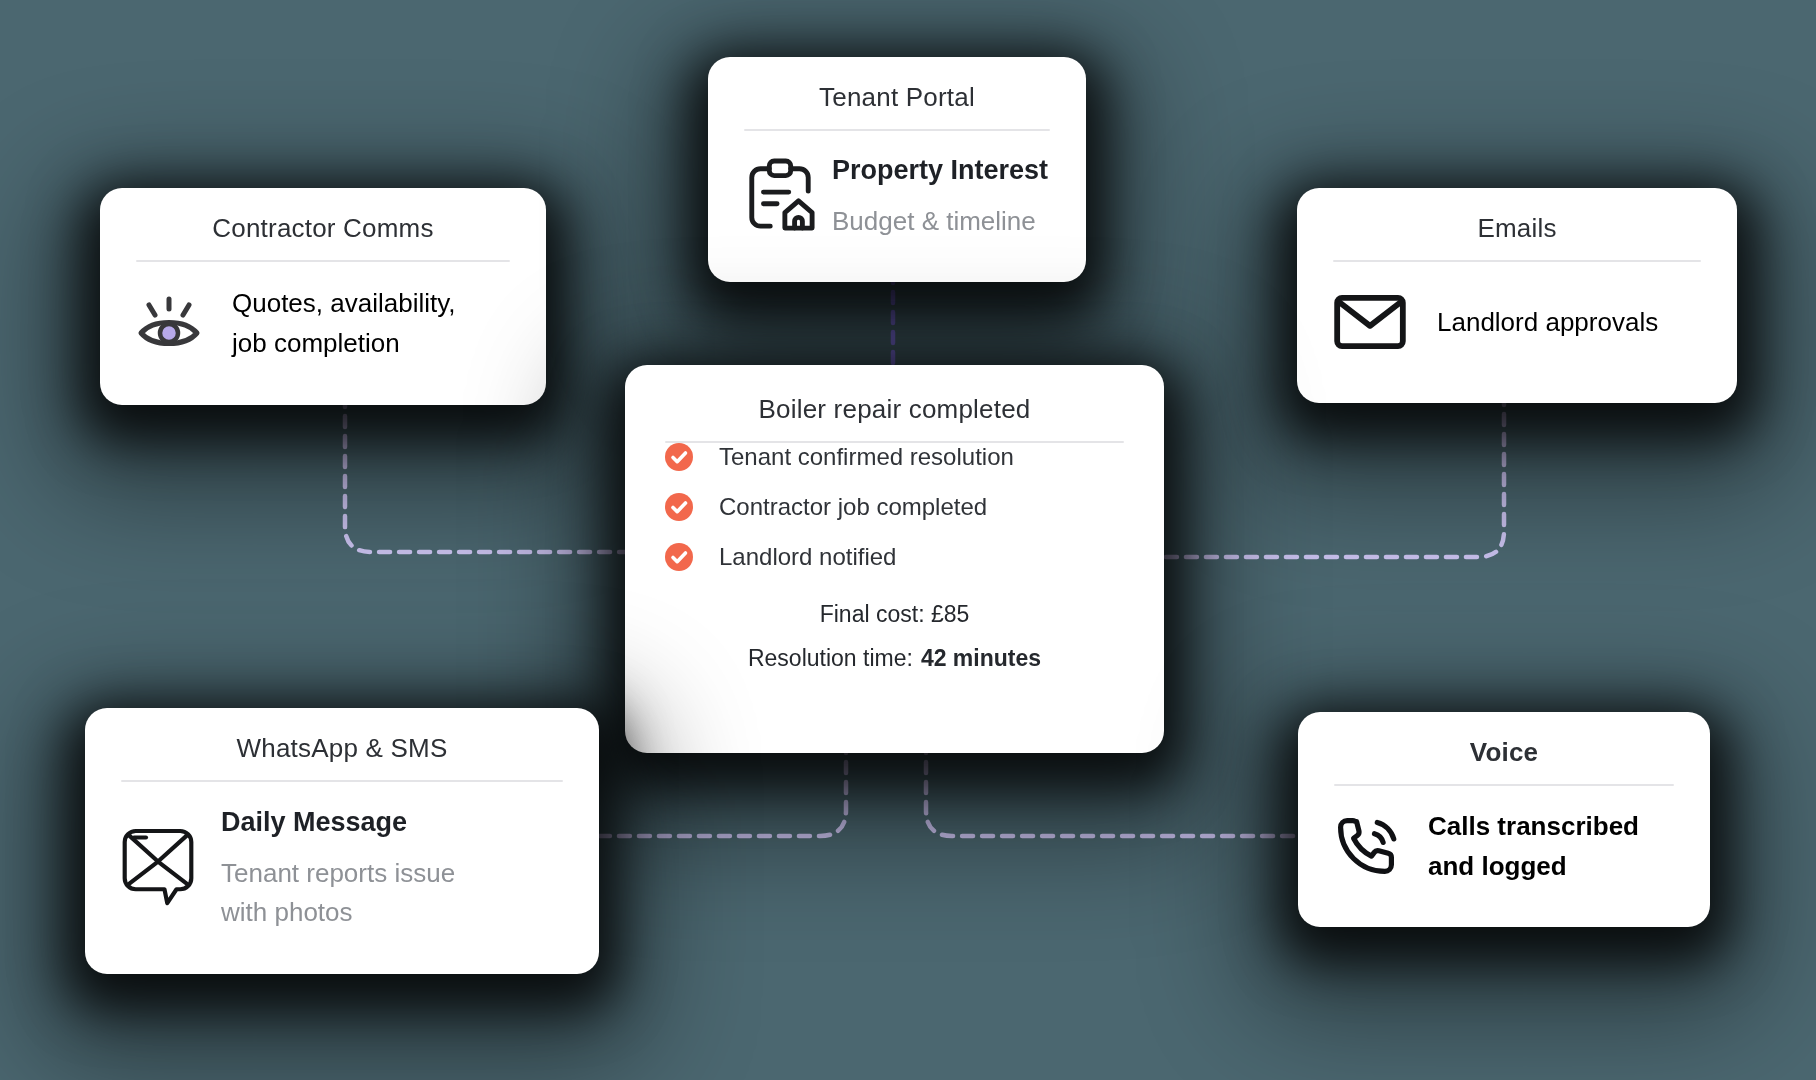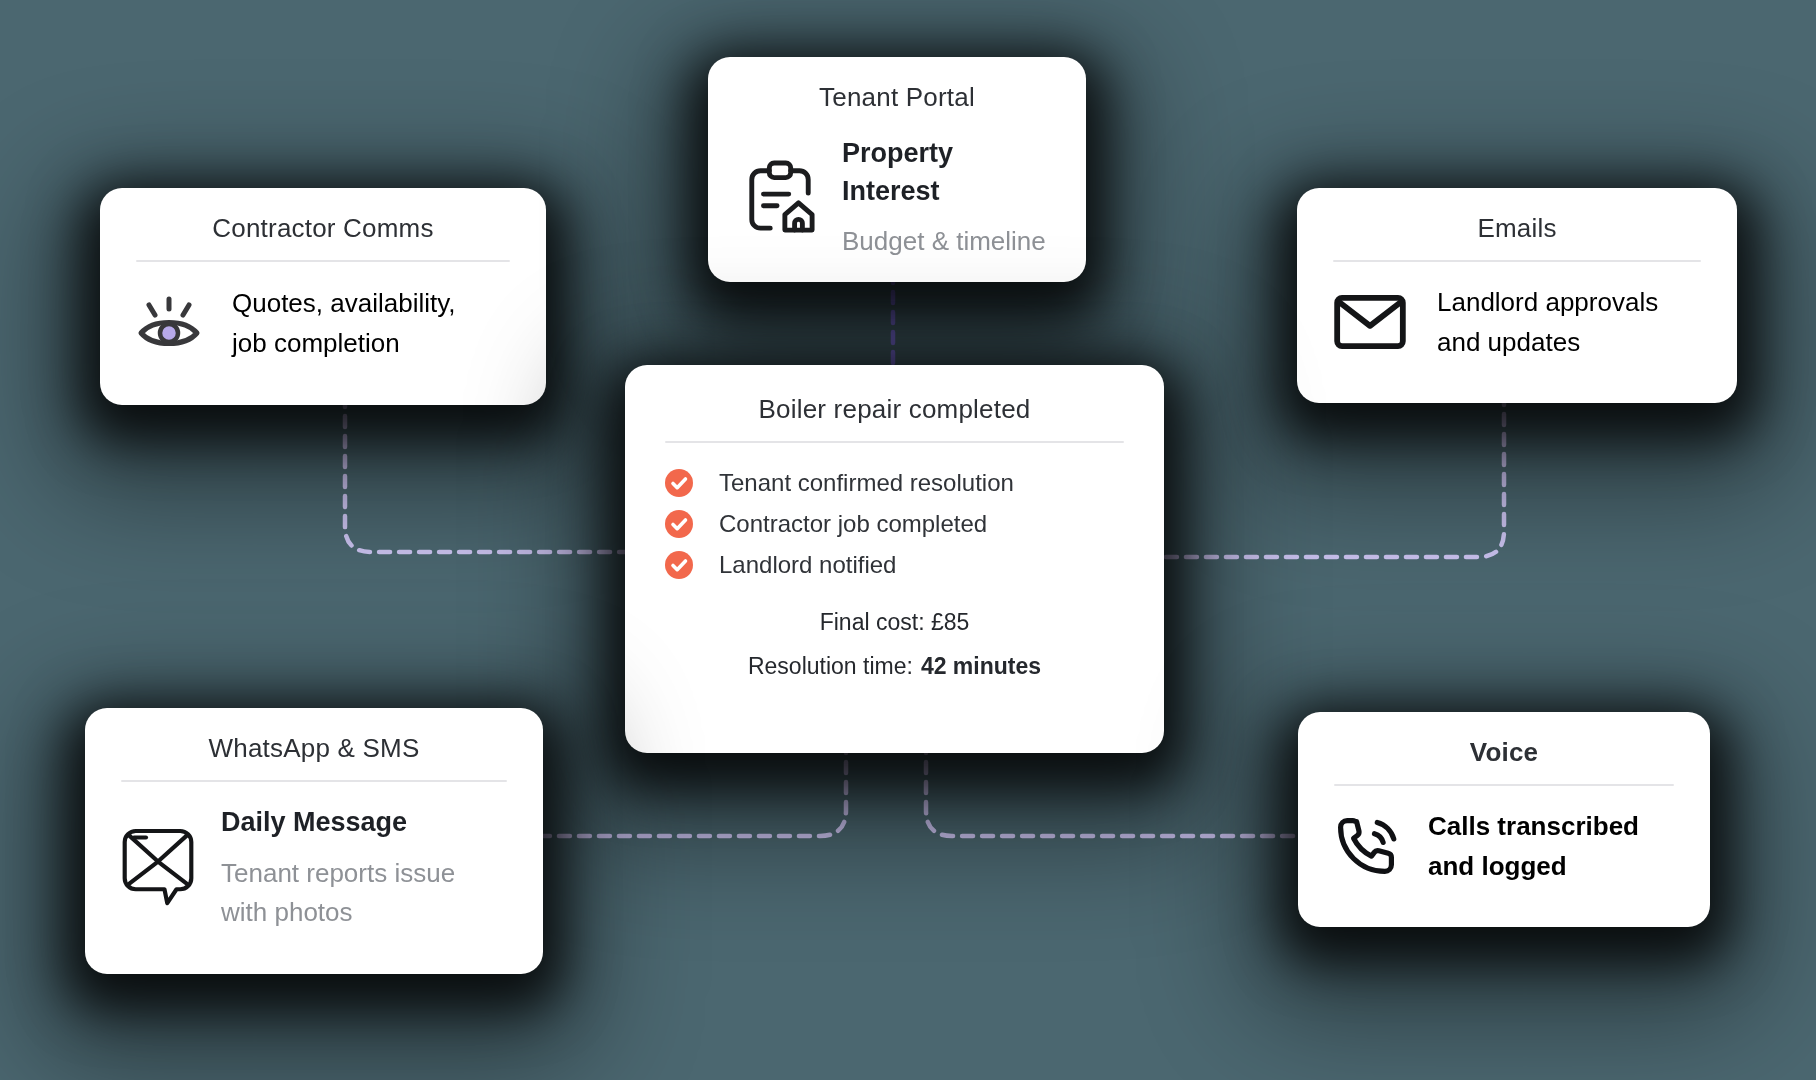--- a/index.html
+++ b/index.html
@@ -13,21 +13,21 @@
   }
   .card-title{text-align:center;font-size:26px;color:#2D3035;letter-spacing:.2px;line-height:1.3;}
   .divider{height:2px;background:#E4E4E7;margin-top:14px;border-radius:1px;}
   .content{display:flex;align-items:center;gap:30px;flex:1;margin-top:6px;}
   .icon-box{flex:0 0 auto;display:flex;align-items:center;justify-content:center;}
   .gray-lines{font-size:26px;color:#000000;line-height:1.55;}
   .bold-head{font-size:27px;font-weight:700;color:#1E2126;line-height:1.4;}
   .sub-gray{font-size:26px;color:#8E9196;line-height:1.5;margin-top:12px;}
   
   #card-boiler{padding:28px 40px 26px 40px;}
-  .items{display:flex;flex-direction:column;gap:13px;margin-top:26px;}
+  .items{display:flex;flex-direction:column;gap:22px;}
   .item{display:flex;align-items:center;gap:26px;font-size:24px;color:#303338;}
   .check{flex:0 0 auto;width:28px;height:28px;}
   .costs{margin-top:30px;display:flex;flex-direction:column;gap:17px;font-size:23px;color:#25282D;text-align:center;}
   .res-value{font-weight:700;margin-left:8px;}
   svg.glyph{display:block;}
 </style>
 </head>
 <body>
 
 <div class="stage">
@@ -58,21 +58,21 @@
       <div class="gray-lines">
         <div>Quotes, availability,</div>
         <div>job completion</div>
       </div>
     </div>
   </section>
 
   <section class="card" id="card-tenant" style="left:708px;top:57px;width:378px;height:225px;">
     <div class="card-title">Tenant Portal</div>
     <div class="divider"></div>
-    <div class="content" style="gap:26px;">
+    <div class="content" style="gap:16px;">
       <span class="icon-box">
         <svg class="glyph" width="72" height="80" viewBox="0 0 74 82" fill="none" stroke="#1B1C1E" stroke-width="5" stroke-linecap="round" stroke-linejoin="round">
           <path d="M26 13 H17 a9 9 0 0 0 -9 9 V63 a9 9 0 0 0 9 9 h10"></path>
           <path d="M48 13 h9 a9 9 0 0 1 9 9 v14"></path>
           <rect x="26" y="5" width="22" height="15" rx="5"></rect>
           <path d="M20 37 h26"></path>
           <path d="M20 49 h14"></path>
           <path d="M42 74 V58 l14 -12 14 12 v16 z"></path>
           <path d="M52 74 v-7 a4 4 0 0 1 8 0 v7"></path>
         </svg>
@@ -89,21 +89,20 @@
     <div class="divider"></div>
     <div class="content">
       <span class="icon-box">
         <svg class="glyph" width="74" height="56" viewBox="0 0 76 58" fill="none" stroke="#141517" stroke-width="6" stroke-linecap="round" stroke-linejoin="round">
           <rect x="4" y="4" width="68" height="50" rx="5"></rect>
           <path d="M7 9 L38 33 L69 9"></path>
         </svg>
       </span>
       <div class="gray-lines">
         <div>Landlord approvals</div>
-        <div>and updates</div>
       </div>
     </div>
   </section>
 
   <section class="card" id="card-boiler" style="left:625px;top:365px;width:539px;height:388px;">
     <div class="card-title">Boiler repair completed</div>
     <div class="divider"></div>
     <div class="items">
       <div class="item">
         <span class="check">
@@ -134,21 +133,21 @@
       </div>
     </div>
     <div class="costs">
       <div>Final cost: £85</div>
       <div>
         <span>Resolution time:</span><span class="res-value">42 minutes</span>
       </div>
     </div>
   </section>
 
-  <section class="card" id="card-whatsapp" style="left:85px;top:708px;width:458px;height:266px;">
+  <section class="card" id="card-whatsapp" style="left:85px;top:708px;width:514px;height:266px;">
     <div class="card-title">WhatsApp &amp; SMS</div>
     <div class="divider"></div>
     <div class="content" style="gap:26px;">
       <span class="icon-box">
         <svg class="glyph" width="74" height="82" viewBox="0 0 80 88" fill="none" stroke="#141517" stroke-width="4.5" stroke-linecap="round" stroke-linejoin="round">
           <path d="M16 4 H64 A12 12 0 0 1 76 16 V55 A12 12 0 0 1 64 67 H60 L50 82 L47 67 H16 A12 12 0 0 1 4 55 V16 A12 12 0 0 1 16 4 Z"></path>
           <path d="M9 9 L40 37 L71 9"></path>
           <path d="M9 61 L40 37 L71 61"></path>
           <path d="M14 11 h13"></path>
         </svg>

